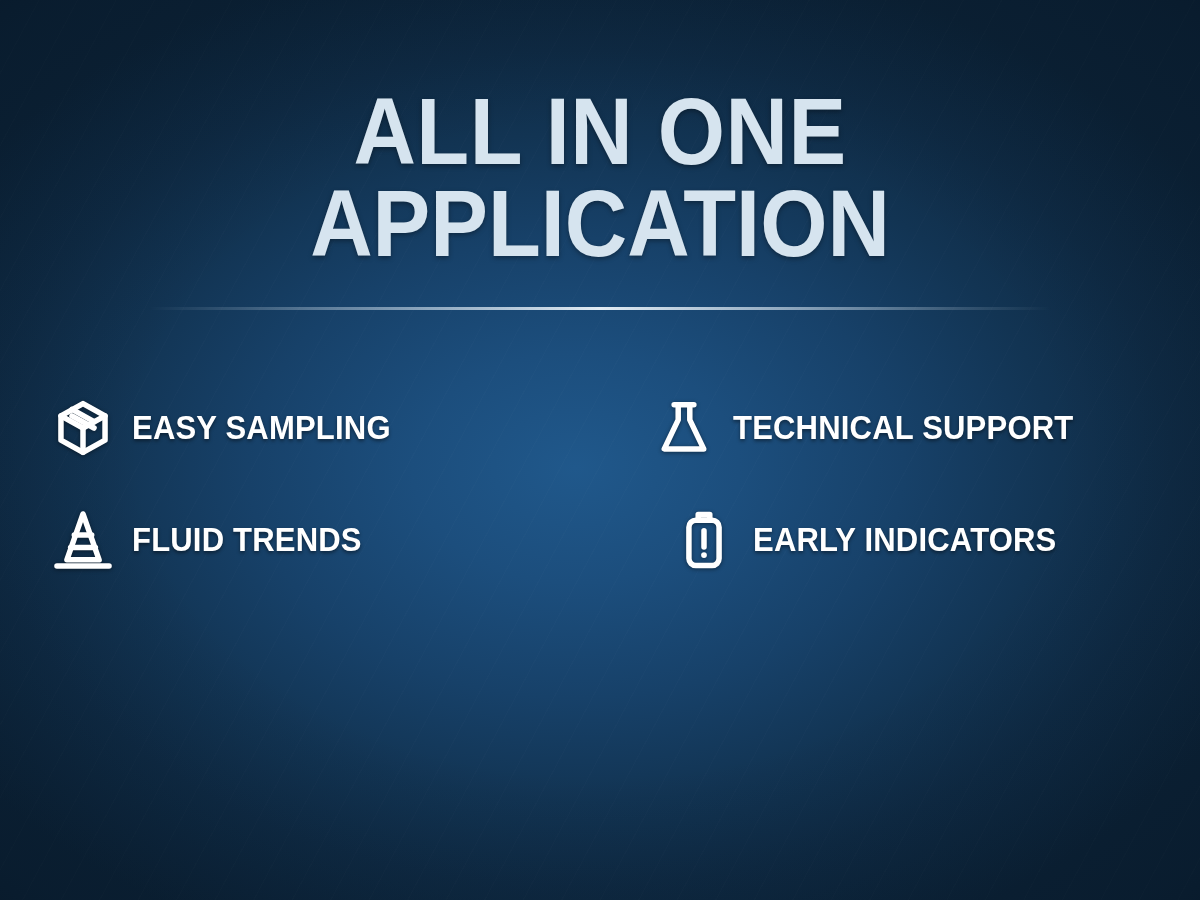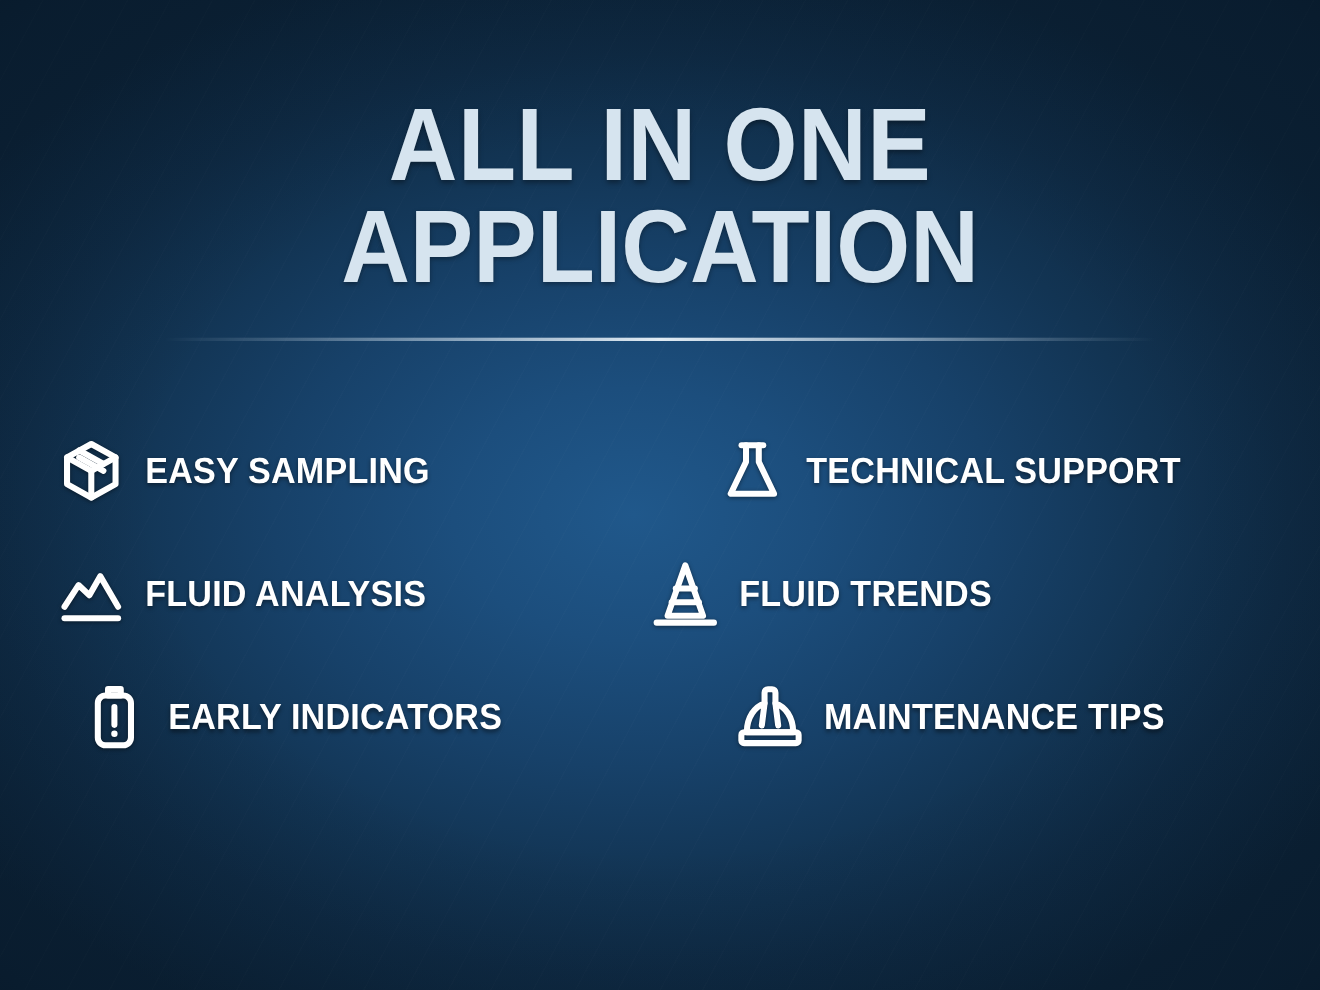--- a/index.html
+++ b/index.html
@@ -194,29 +194,20 @@
         <svg viewBox="0 0 100 100" aria-hidden="true">
           <path d="M33 10 L67 10"></path>
           <path d="M40 10 L40 36 L16 86 L84 86 L60 36 L60 10"></path>
         </svg>
       </span>
       <span class="f-label">TECHNICAL SUPPORT</span>
     </div>
 
 
 
-    <div class="feature col-left row3">
-      <span class="f-icon">
-        <svg viewBox="0 0 100 100" aria-hidden="true">
-          <path d="M8 70 L30 36 L47 52 L64 22 L92 70"></path>
-          <path d="M8 88 L92 88"></path>
-        </svg>
-      </span>
-      <span class="f-label">FLUID ANALYSIS</span>
-    </div>
 
     <div class="feature col-left row4">
       <span class="f-icon">
         <svg viewBox="0 0 100 100" aria-hidden="true">
           <path d="M50 8 L76 82 L24 82 Z"></path>
           <path d="M36 42 L64 42"></path>
           <path d="M30 62 L70 62"></path>
           <path d="M8 92 L92 92"></path>
         </svg>
       </span>
@@ -228,26 +219,15 @@
         <svg viewBox="0 0 100 100" aria-hidden="true">
           <path d="M40 6 L60 6 L60 16 L40 16 Z"></path>
           <rect x="24" y="16" width="52" height="78" rx="12" ry="12"></rect>
           <path d="M50 34 L50 62"></path>
           <circle class="solid" cx="50" cy="76" r="5"></circle>
         </svg>
       </span>
       <span class="f-label">EARLY INDICATORS</span>
     </div>
 
-    <div class="feature col-right row4">
-      <span class="f-icon">
-        <svg viewBox="0 0 100 100" aria-hidden="true">
-          <path d="M16 72 C16 50 28 34 42 30 L42 14 C42 11 44 9 47 9 L53 9 C56 9 58 11 58 14 L58 30 C72 34 84 50 84 72 Z"></path>
-          <path d="M42 30 L38 62"></path>
-          <path d="M58 30 L62 62"></path>
-          <rect x="8" y="72" width="84" height="16" rx="4" ry="4"></rect>
-        </svg>
-      </span>
-      <span class="f-label">MAINTENANCE TIPS</span>
-    </div>
 
   </div>
 </div>
 
 </body></html>

